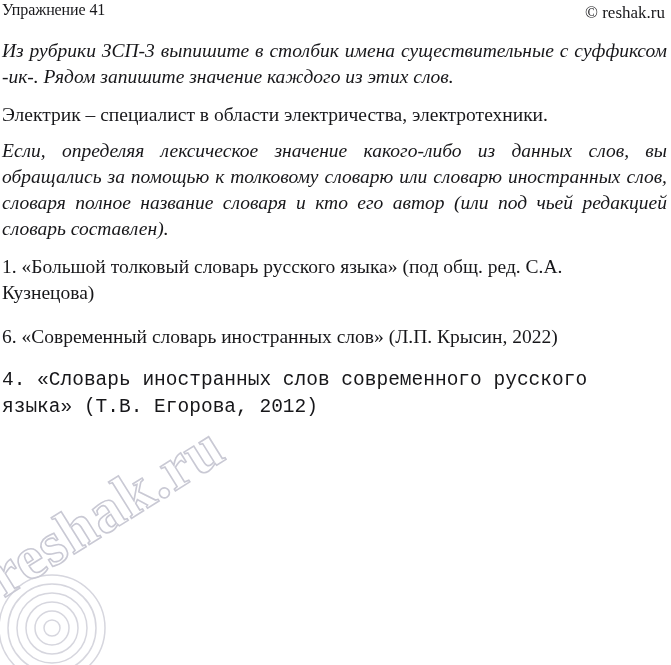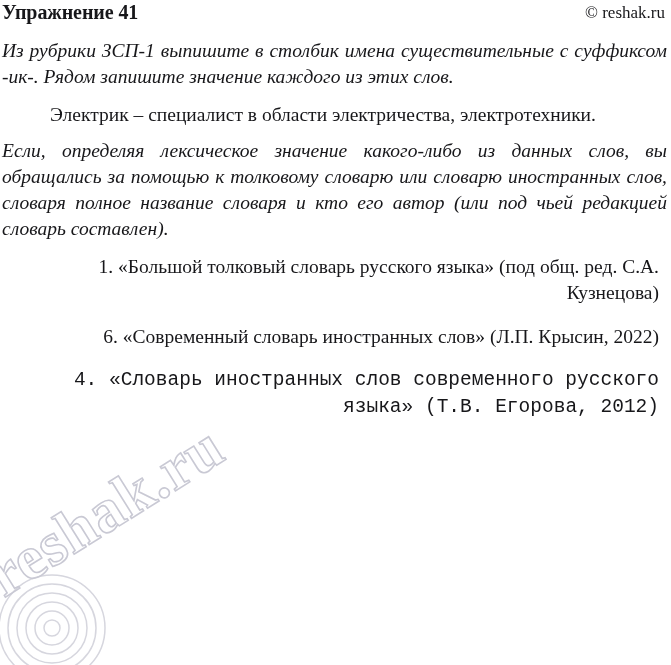--- a/index.html
+++ b/index.html
@@ -59,22 +59,22 @@
 
   .doc-header {
     position: relative;
     height: 30px;
     margin: 0;
   }
   .doc-title {
     position: absolute;
     left: 0;
     top: 1px;
-    font-size: 20px;
-    font-weight: 700;
+    font-size: 16px;
+    font-weight: 400;
     letter-spacing: -0.1px;
     white-space: nowrap;
     text-align: right;
   }
   .doc-copyright {
     position: absolute;
     right: 2px;
     top: 3px;
     font-size: 17px;
     font-weight: 400;
@@ -94,27 +94,26 @@
     font-style: italic;
   }
   .para.ragged {
     text-align: left;
   }
   .para.first {
     margin-top: 8px;
   }
   .para.tight-gap {
     margin-bottom: 11px;
-    margin-left: 48px;
   }
   .list-item {
     font-size: 19.5px;
     line-height: 26.5px;
     margin: 0 8px 17px 0;
-    text-align: right;
+    text-align: left;
   }
   .list-item.last {
     margin-bottom: 0;
     font-family: Liberation Mono, monospace;
   }
 </style>
 </head>
 <body>
 
 <div id="watermark-layer">
@@ -131,21 +130,21 @@
   </svg>
 </div>
 
 <div id="page">
 
   <div class="doc-header">
     <div class="doc-title">Упражнение 41</div>
     <div class="doc-copyright">© reshak.ru</div>
   </div>
 
-  <p class="para italic first">Из рубрики ЗСП-1 выпишите в столбик имена существительные с суффиксом -ик-. Рядом запишите значение каждого из этих слов.</p>
+  <p class="para italic first">Из рубрики ЗСП-3 выпишите в столбик имена существительные с суффиксом -ик-. Рядом запишите значение каждого из этих слов.</p>
 
   <p class="para ragged tight-gap">Электрик – специалист в области электричества, электротехники.</p>
 
 
   <p class="para italic">Если, определяя лексическое значение какого-либо из данных слов, вы обращались за помощью к толковому словарю или словарю иностранных слов, словаря полное название словаря и кто его автор (или под чьей редакцией словарь составлен).</p>
 
   <p class="list-item">1. «Большой толковый словарь русского языка» (под общ. ред. С.А. Кузнецова)</p>
 
 
   <p class="list-item">6. «Современный словарь иностранных слов» (Л.П. Крысин, 2022)</p>

